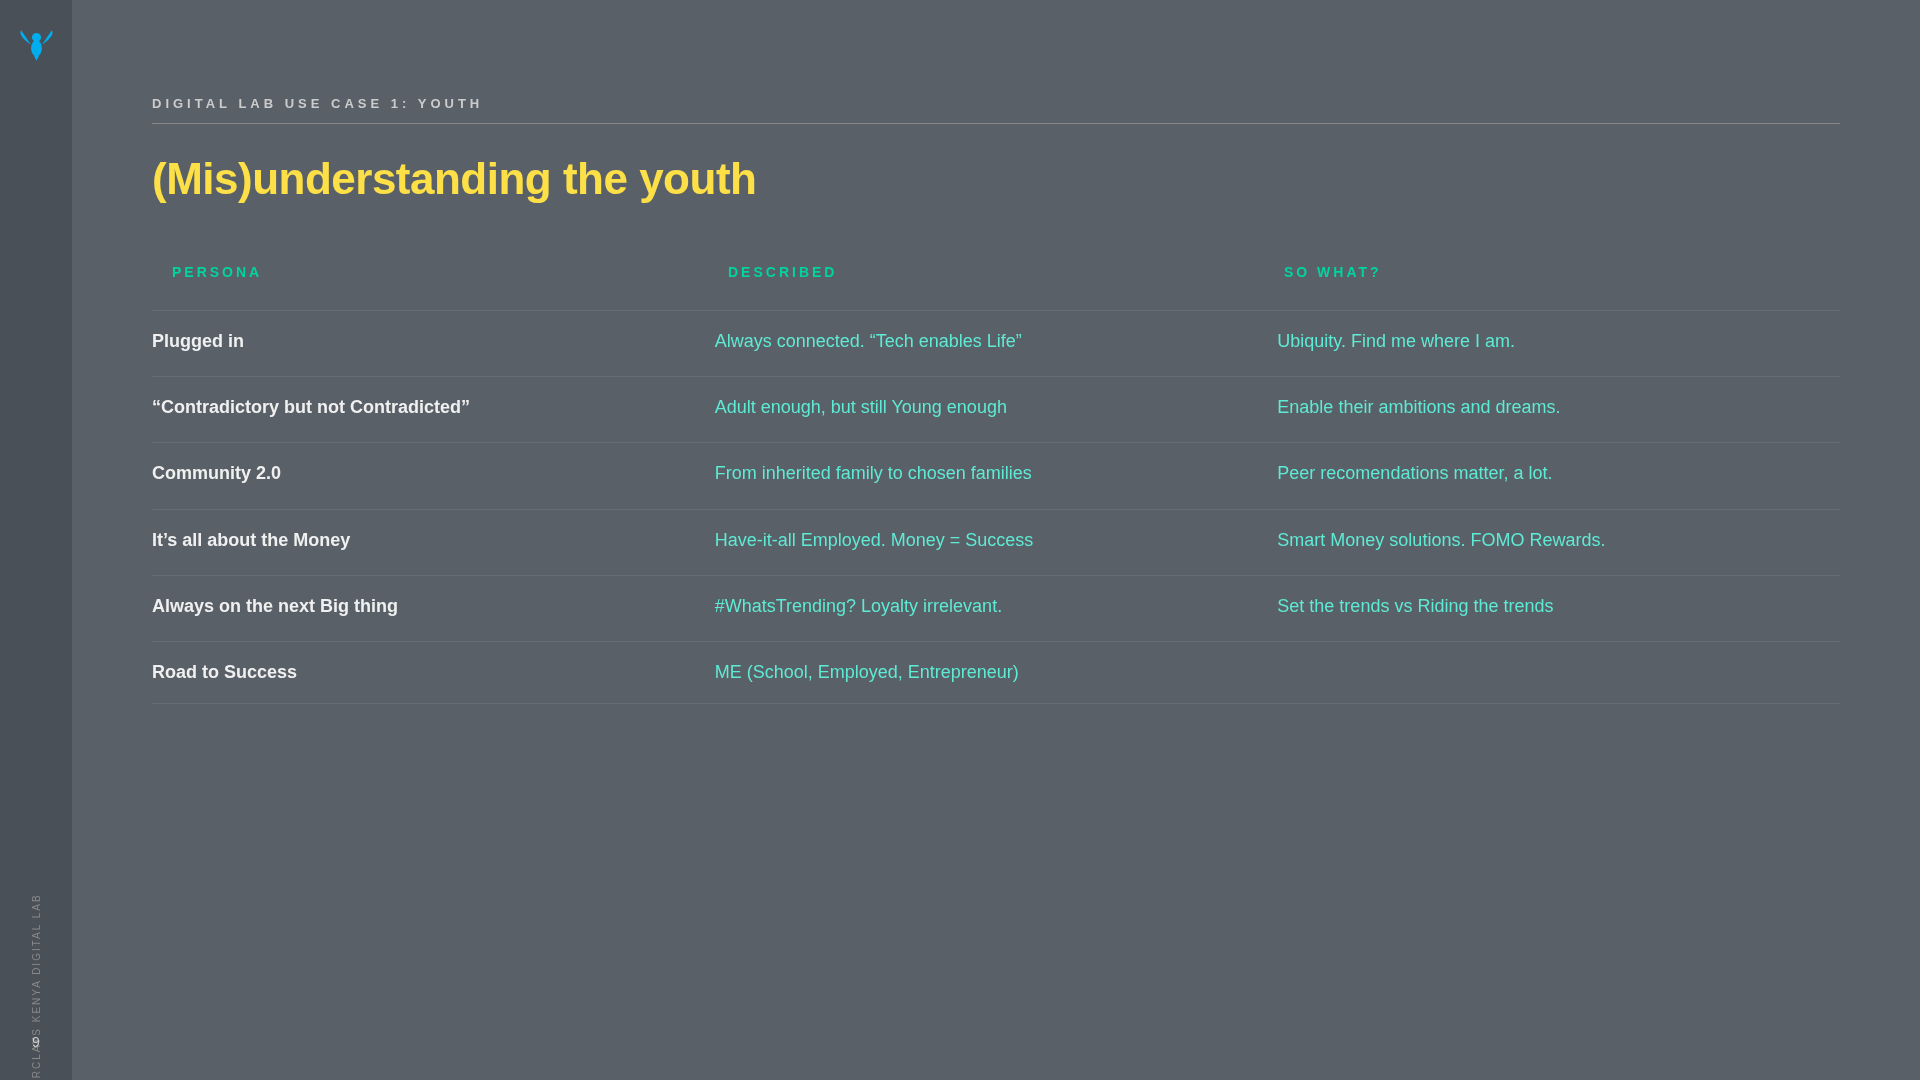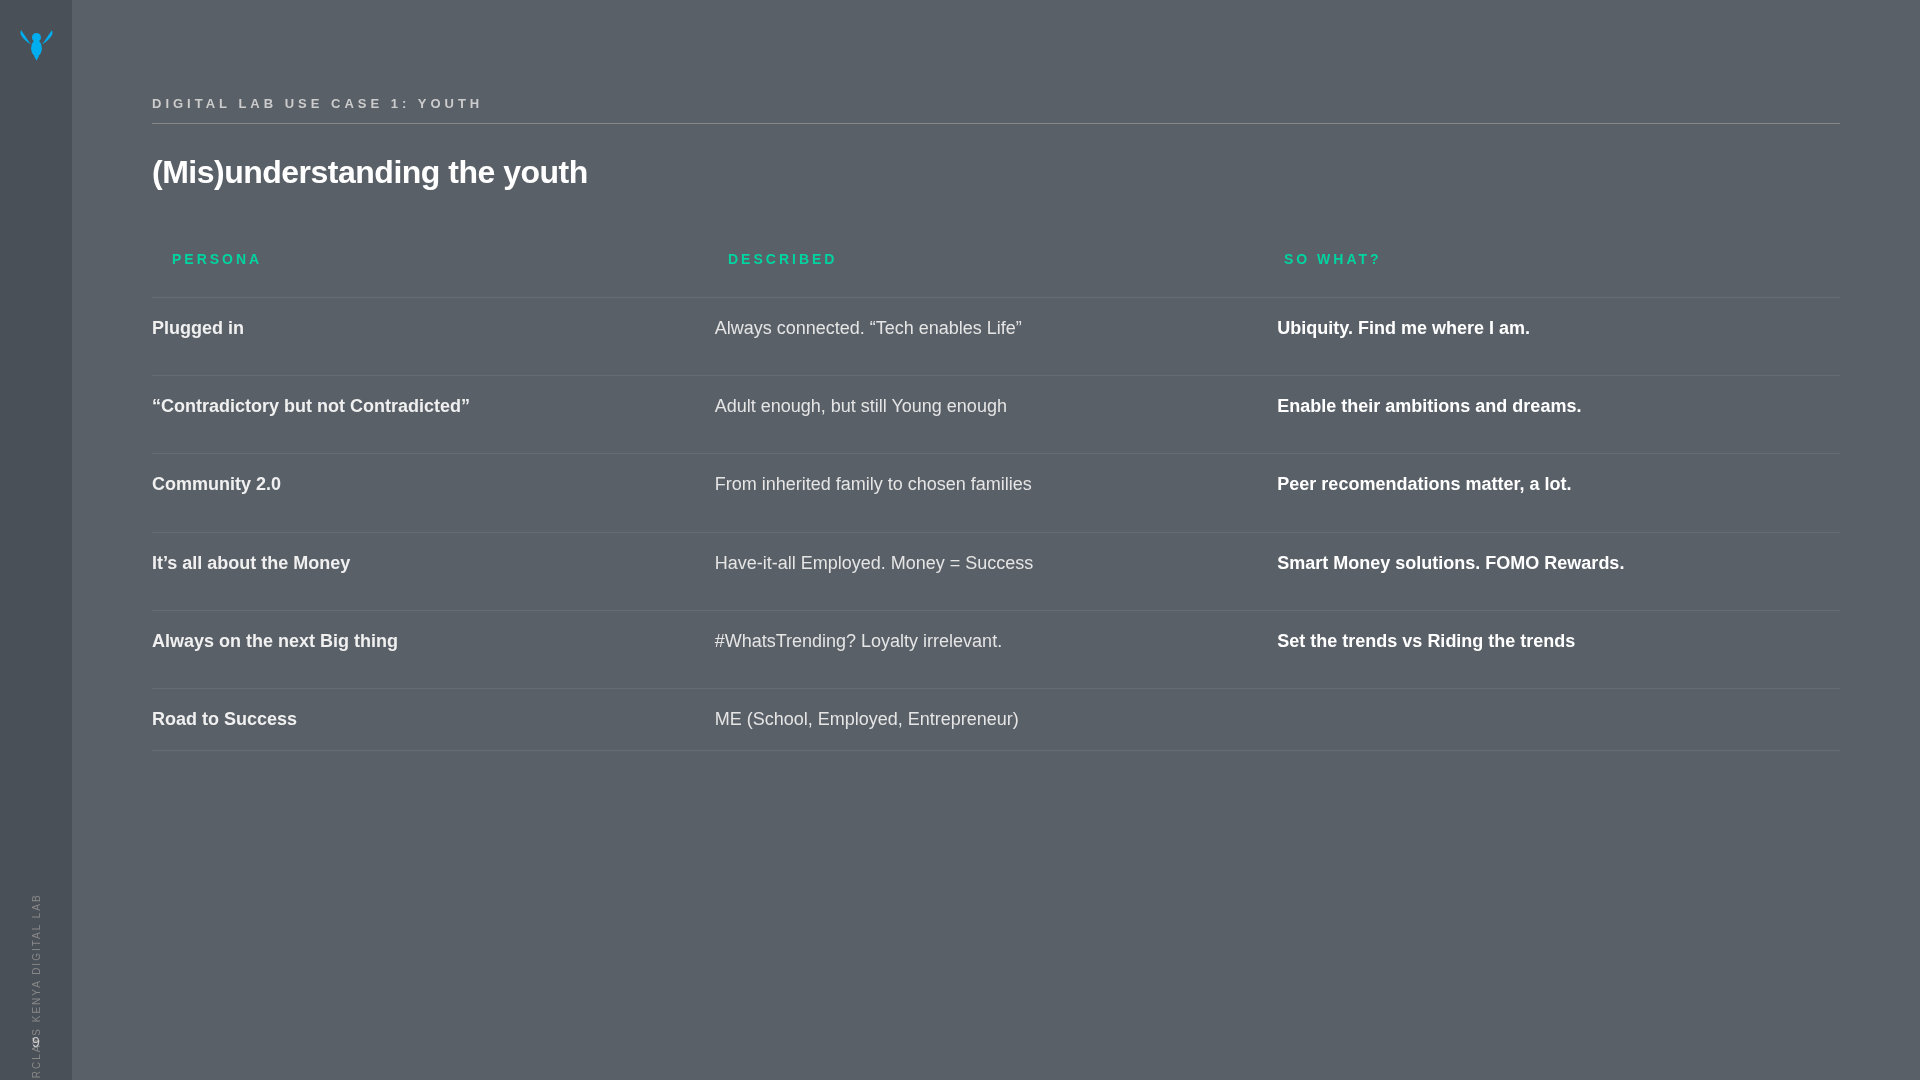--- a/index.html
+++ b/index.html
@@ -78,23 +78,23 @@
     }
 
     .divider {
       width: 100%;
       height: 1px;
       background-color: #888;
       margin-bottom: 30px;
     }
 
     .main-title {
-      font-size: 32px;
+      font-size: 44px;
       font-weight: 700;
-      color: #ffffff;
+      color: #fde047;
       margin-bottom: 40px;
       letter-spacing: -0.5px;
     }
 
     
     .table-container {
       flex: 1;
     }
 
     .table-header {
@@ -108,21 +108,21 @@
       font-size: 14px;
       font-weight: 700;
       letter-spacing: 3px;
       color: #00d4a0;
       text-transform: uppercase;
     }
 
     .table-body {
       display: flex;
       flex-direction: column;
-      gap: 16px;
+      gap: 4px;
     }
 
     .table-row {
       display: grid;
       grid-template-columns: 1fr 1fr 1fr;
       padding: 18px 0;
       border-top: 1px solid rgba(255,255,255,0.08);
     }
 
     .table-row:last-child {
@@ -136,26 +136,26 @@
       padding-right: 40px;
     }
 
     .cell-persona {
       font-weight: 700;
       color: #f0f0f0;
     }
 
     .cell-described {
       font-weight: 400;
-      color: #e5e5e5;
+      color: #5eead4;
     }
 
     .cell-sowhat {
-      font-weight: 700;
-      color: #ffffff;
+      font-weight: 400;
+      color: #5eead4;
     }
 
     
     .eagle-svg {
       width: 45px;
       height: 45px;
     }
   </style>
 </head>
 <body>

